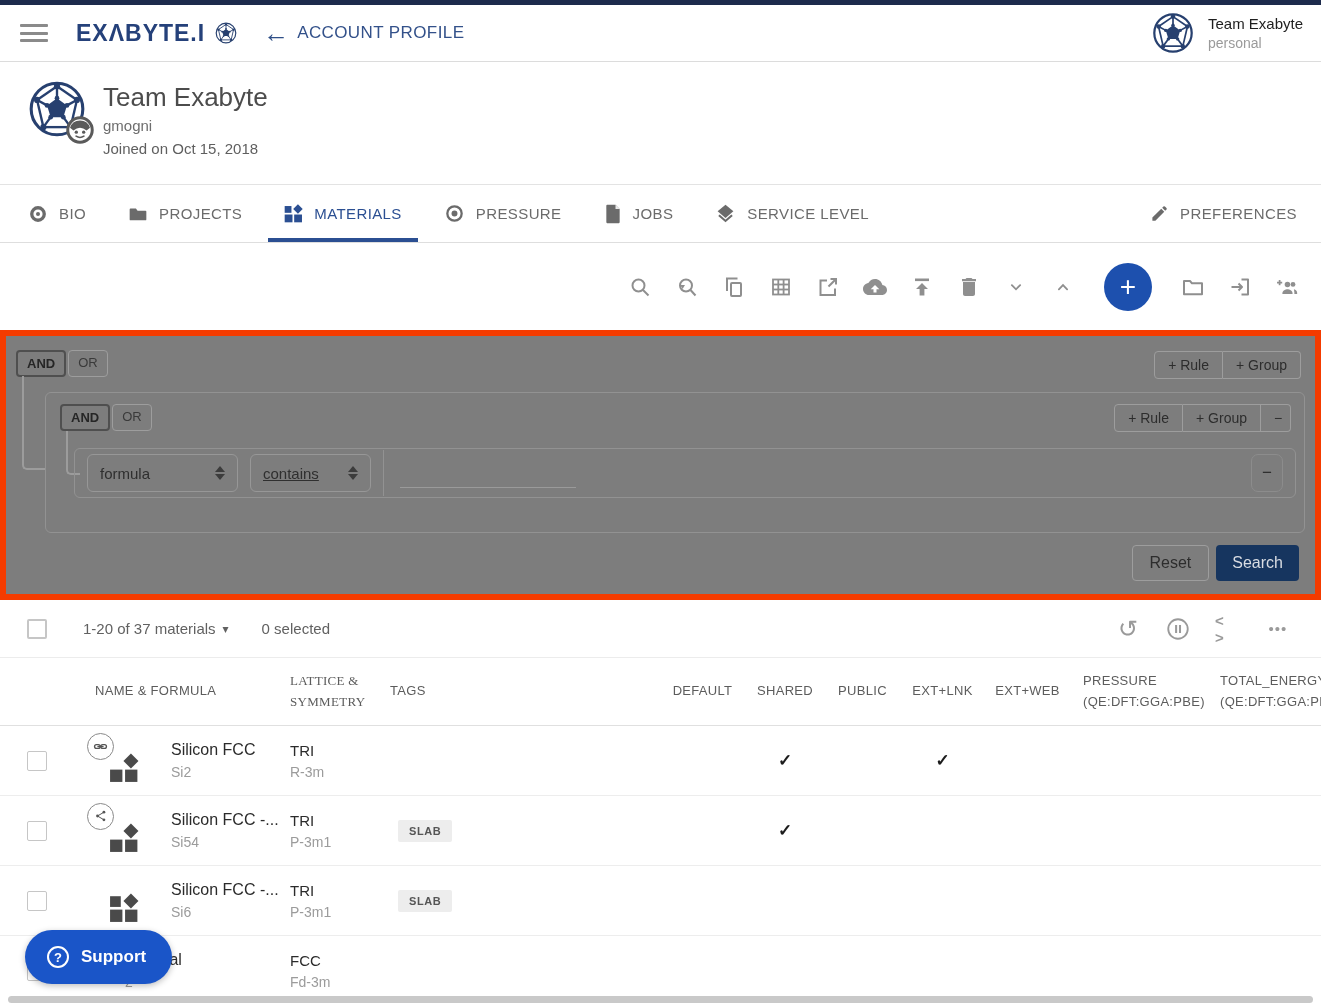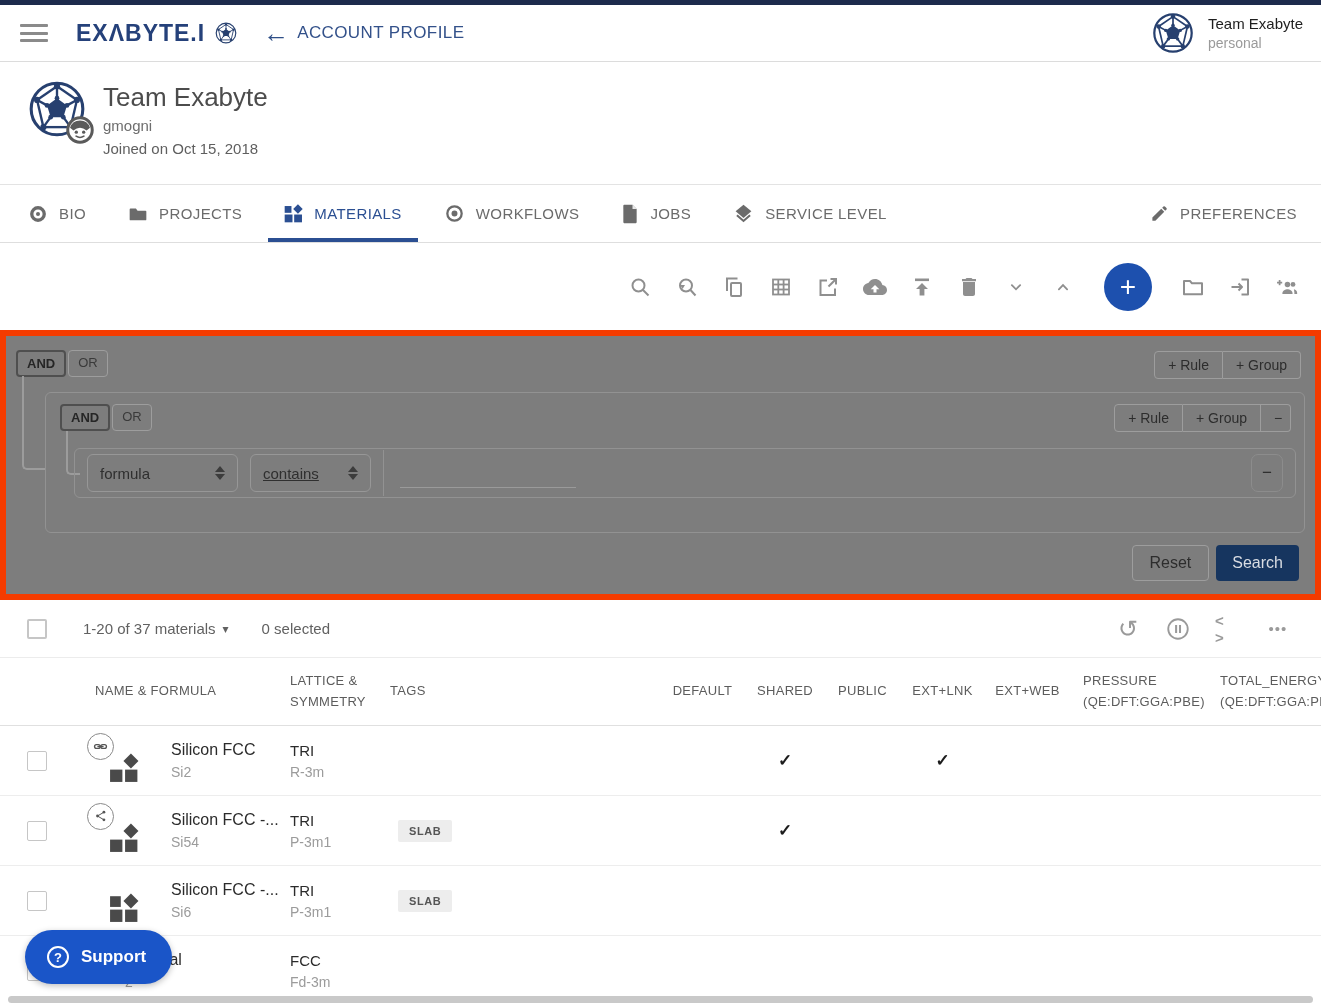--- a/index.html
+++ b/index.html
@@ -106,21 +106,21 @@
               width:26px; height:26px; }
   .ctl-code { font-size:15px; letter-spacing:2px; color:#9a9a9a; font-weight:700; }
   .ctl-more { font-size:15px; letter-spacing:1px; color:#9a9a9a; }
 
   
   .tgrid { display:grid; grid-template-columns:85px 205px 100px 270px 85px 80px 75px 85px 85px 140px 1fr; align-items:center; }
   .thead { position:absolute; top:658px; left:0; right:0; height:68px; background:#fff; border-bottom:1px solid #e0e0e0; }
   .th { font-size:13px; color:#5c5c5c; letter-spacing:0.3px; line-height:1.55; }
   .th.center { text-align:center; }
   .th.c-name { padding-left:10px; }
-  .th.c-lattice { padding-right:14px; }
+  .th.c-lattice { padding-right:14px;font-family:Liberation Serif, serif; }
   .th.c-pressure { padding-left:13px; }
   .th.c-energy { padding-left:10px; overflow:hidden; white-space:normal; }
   .trow { position:absolute; left:0; right:0; height:70px; background:#fff; border-bottom:1px solid #ededed; }
   .trow .checkbox { margin-left:27px; border-width:1px; }
   .cell-name { display:flex; align-items:center; gap:32px; padding-left:10px; }
   .mat-icon-wrap { position:relative; width:44px; height:44px; flex:0 0 auto; }
   .mat-icon-wrap svg.mat { position:absolute; right:0; bottom:0; }
   .badge { position:absolute; left:-8px; top:-6px; width:27px; height:27px; border-radius:50%;
            background:#fff; border:1.5px solid #8a8a8a; display:flex; align-items:center; justify-content:center; }
   .name-lines .nm { font-size:16px; color:#2b2b2b; white-space:nowrap; }
@@ -245,21 +245,21 @@
         <rect x="1" y="15.5" width="11.5" height="11.5"></rect>
         <rect x="15" y="15.5" width="11.5" height="11.5"></rect>
       </svg>
       <span>MATERIALS</span>
     </div>
     <div class="tab">
       <svg width="21" height="21" viewBox="0 0 24 24">
         <circle cx="12" cy="12" r="8.2" fill="none" stroke="#6b6b6b" stroke-width="2.6"></circle>
         <circle cx="12" cy="12" r="3.4" fill="#6b6b6b"></circle>
       </svg>
-      <span>WORKFLOWS</span>
+      <span>PRESSURE</span>
     </div>
     <div class="tab">
       <svg width="18" height="20" viewBox="0 0 20 24">
         <path d="M3,1 h10 l5,5 v16 a1,1 0 0 1 -1,1 H3 a1,1 0 0 1 -1,-1 V2 a1,1 0 0 1 1,-1 Z" fill="#6b6b6b"></path>
         <path d="M13,1 v5 h5 Z" fill="#fff" opacity="0.85"></path>
       </svg>
       <span>JOBS</span>
     </div>
     <div class="tab">
       <svg width="21" height="21" viewBox="0 0 24 24">

